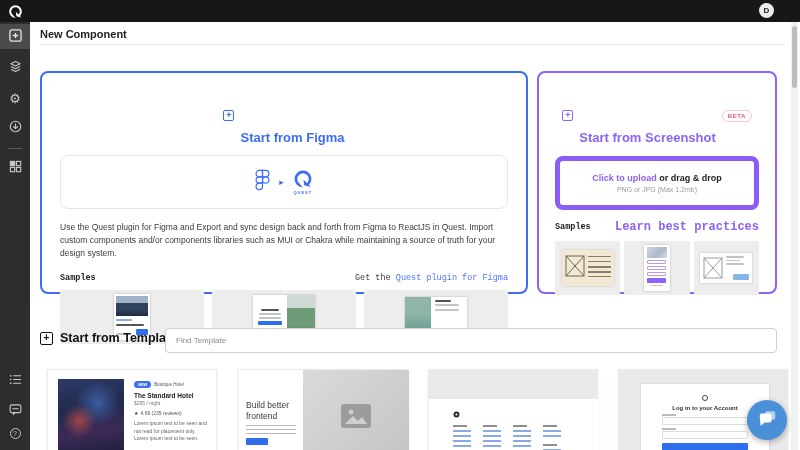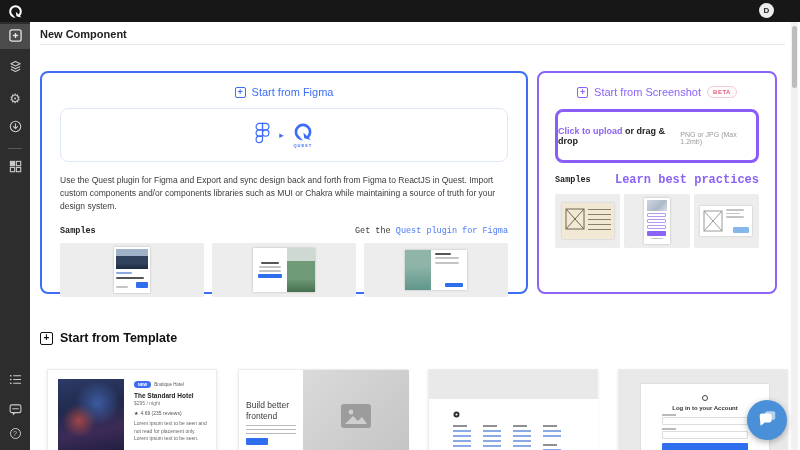--- a/index.html
+++ b/index.html
@@ -30,38 +30,38 @@
 
   
   .page-title { position:absolute; left:40px; top:28px; font-size:11px; font-weight:bold; color:#222; }
   .header-rule { position:absolute; left:40px; top:44px; width:745px; height:1px; background:#e9e9e9; }
 
   
   .bigcard { position:absolute; top:71px; border-radius:8px; background:#fff; }
   .figma-card { left:40px; width:488px; height:223px; border:2px solid #3d6df6; }
   .shot-card { left:537px; width:240px; height:223px; border:2px solid #8b63f6; }
   .card-head { display:flex; align-items:center; justify-content:center; gap:6px; margin-top:13px; cursor:pointer; }
-  .card-title { font-size:11px; font-weight:normal; }
+  .card-title { font-size:13px; font-weight:bold;margin-top:44px; }
   .figma-card .card-title { color:#3d6df6; }
   .shot-card .card-title { color:#8b63f6; }
   .plus-box { width:11px; height:11px; border:1.3px solid currentColor; border-radius:2px;
               font-size:9px; font-weight:bold; display:flex; align-items:center; justify-content:center; line-height:1; }
   .figma-card .plus-box { color:#3d6df6; }
   .shot-card .plus-box { color:#8b63f6; }
   .beta-pill { font-size:6px; letter-spacing:.5px; color:#e0607e; border:1px solid #f3cdd8;
                background:#fffafb; border-radius:8px; padding:2px 5px; font-weight:bold; }
 
   .figma-strip { margin:10px 18px 0; height:54px; border:1px solid #dfe6fb; border-radius:8px;
                  display:flex; align-items:center; justify-content:center; gap:9px; }
   .strip-arrow { color:#3d6df6; font-size:9px; line-height:1; }
   .quest-mini { display:flex; flex-direction:column; align-items:center; }
   .quest-caption { font-size:4px; letter-spacing:1px; color:#3d6df6; font-weight:bold; margin-top:1px; }
 
-  .upload-box { margin:11px 16px 0; height:54px; border:3px solid #8b5cf6; border-radius:8px;
-                display:flex; flex-direction:row; align-items:center; justify-content:center; cursor:pointer; }
+  .upload-box { margin:11px 16px 0; height:54px; border:5px solid #8b5cf6; border-radius:8px;
+                display:flex; flex-direction:column; align-items:center; justify-content:center; cursor:pointer; }
   .upload-line { font-size:9px; font-weight:600; color:#222; }
   .upload-link { color:#8b63f6; cursor:pointer; }
   .upload-hint { font-size:7px; color:#9a9a9a; margin-top:3px; }
 
   .card-desc { margin:12px 18px 0; font-size:8.5px; line-height:1.55; color:#3b3b3b; }
   .shot-card .card-desc { margin:12px 16px 0; }
   .samples-row { margin:12px 18px 0; display:flex; justify-content:space-between; align-items:center;font-family:Liberation Mono, monospace; }
   .shot-card .samples-row { margin:10px 16px 0; }
   .samples-label { font-size:8.5px; font-weight:bold; color:#222; }
   .get-the { font-size:8.5px; color:#3b3b3b; }
@@ -377,20 +377,21 @@
           </div>
         </div>
       </div>
     </div>
   </div>
 
   <div class="tpl-head">
     <span class="plus-box">+</span>
     <span class="tpl-title">Start from Template</span>
   </div>
+  <input class="tpl-search" type="text" placeholder="Find Template" style="">
 
   <div class="tplcard tpl-hotel">
     <div class="hotel-photo"></div>
     <div class="hotel-info">
       <div class="badge-row">
         <span class="new-badge">NEW</span>
         <span class="hotel-cat">Boutique Hotel</span>
       </div>
       <div class="hotel-name">The Standard Hotel</div>
       <div class="hotel-price">$295 / night</div>

